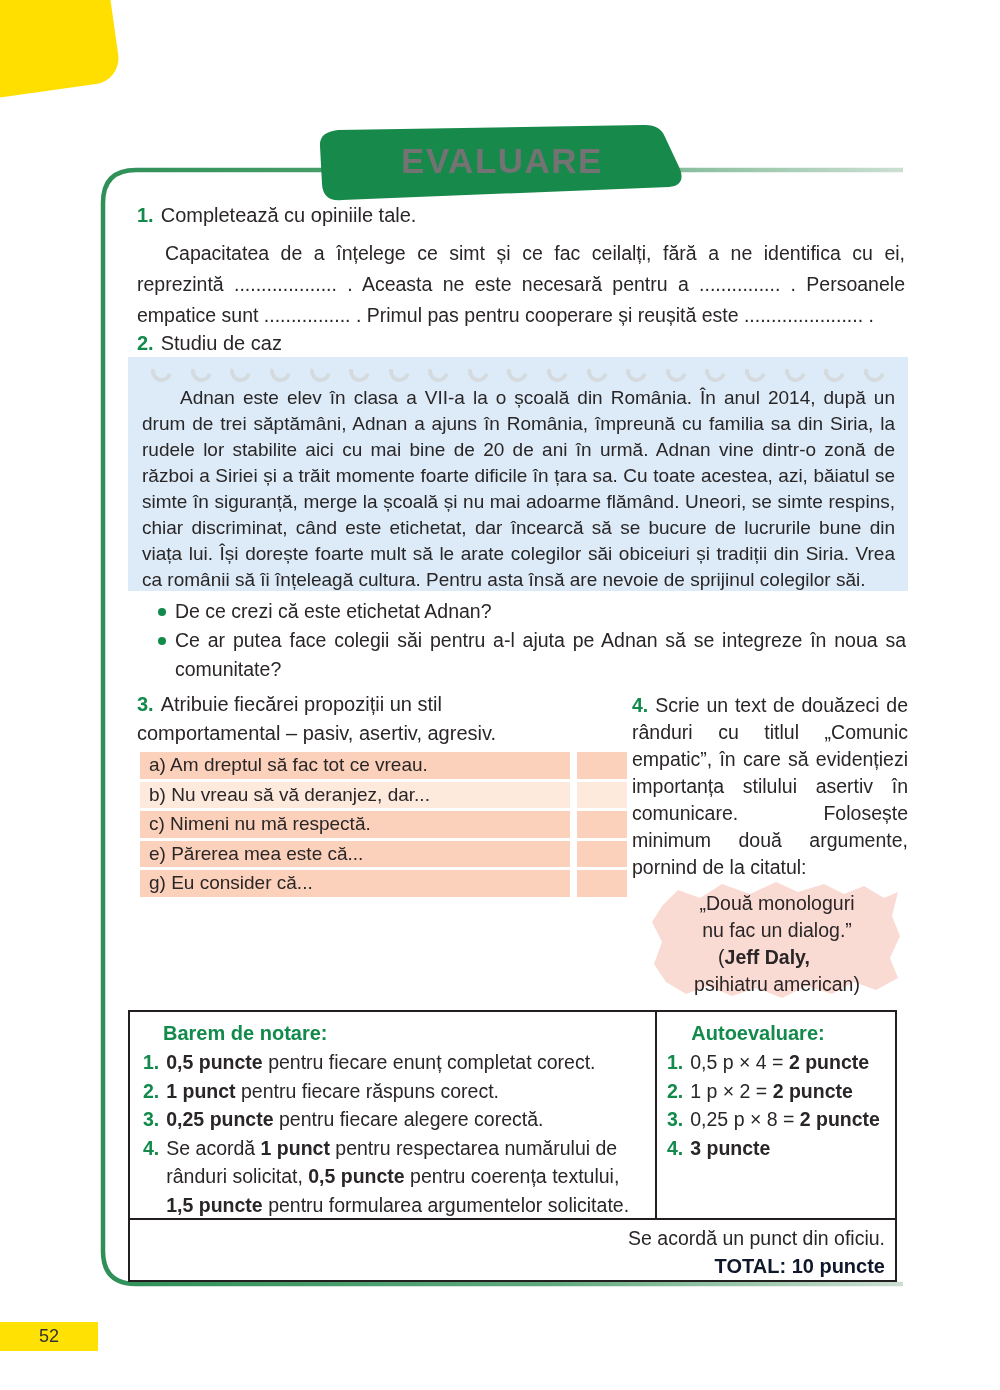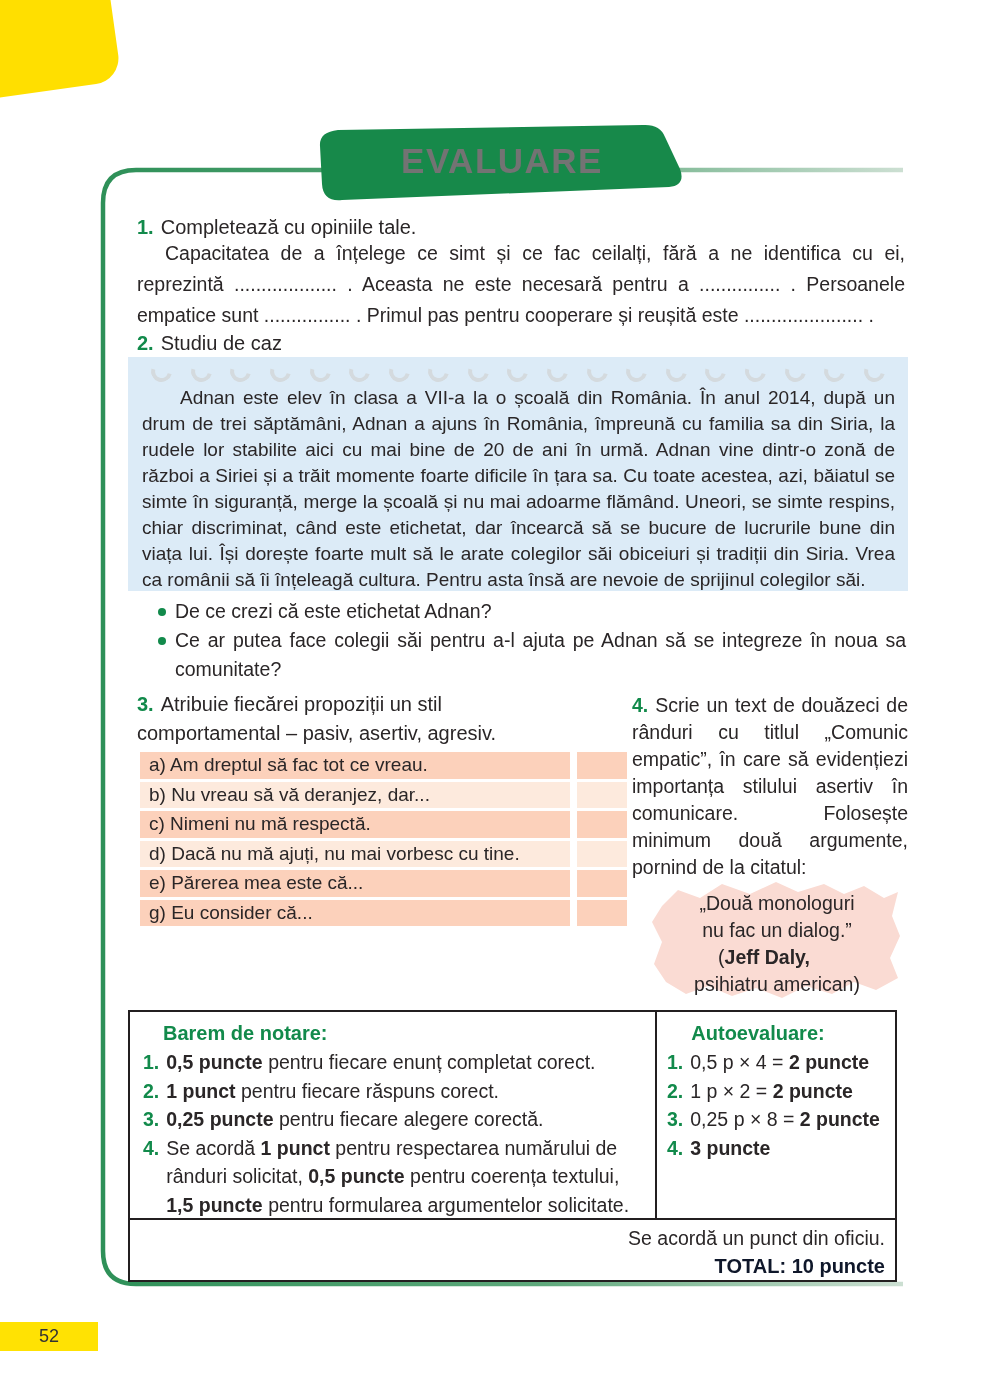--- a/index.html
+++ b/index.html
@@ -94,21 +94,21 @@
   <path d="M 903 170 H 136 Q 103 170 103 203 V 1251 Q 103 1284 136 1284 H 903" fill="none" stroke="url(#frameGrad)" stroke-width="4.5"></path>
 </svg>
 
 <div class="banner">
   <svg width="378" height="81">
     <path d="M 25 7 L 330 2 Q 347 1 352 14 L 367 46 Q 373 62 356 64 L 29 77 Q 10 79 9 61 L 7 23 Q 6 9 25 7 Z" fill="#17894a"></path>
   </svg>
   <div class="banner-label">EVALUARE</div>
 </div>
 
-<div class="sec-head" style="left:137px;top:204px;margin-top:12px;">
+<div class="sec-head" style="left:137px;top:204px;">
   <span class="sec-num">1.</span><span>Completează cu opiniile tale.</span>
 </div>
 <p class="s1-para">Capacitatea de a înțelege ce simt și ce fac ceilalți, fără a ne identifica cu ei, reprezintă ................... . Aceasta ne este necesară pentru a ............... . Persoanele empatice sunt ................ . Primul pas pentru cooperare și reușită este ...................... .</p>
 
 <div class="sec-head" style="left:137px;top:332px;">
   <span class="sec-num">2.</span><span>Studiu de caz</span>
 </div>
 <div class="case-card">
   <div class="spiral-row">
       <span class="curl"></span>
@@ -159,24 +159,20 @@
     <div class="stmt-row alt-light">
       <div class="stmt-label">b) Nu vreau să vă deranjez, dar...</div>
       <div class="stmt-answer"></div>
     </div>
 
     <div class="stmt-row alt-dark">
       <div class="stmt-label">c) Nimeni nu mă respectă.</div>
       <div class="stmt-answer"></div>
     </div>
 
-    <div class="stmt-row alt-light">
-      <div class="stmt-label">d) Dacă nu mă ajuți, nu mai vorbesc cu tine.</div>
-      <div class="stmt-answer"></div>
-    </div>
 
     <div class="stmt-row alt-dark">
       <div class="stmt-label">e) Părerea mea este că...</div>
       <div class="stmt-answer"></div>
     </div>
 
 
     <div class="stmt-row alt-dark">
       <div class="stmt-label">g) Eu consider că...</div>
       <div class="stmt-answer"></div>

